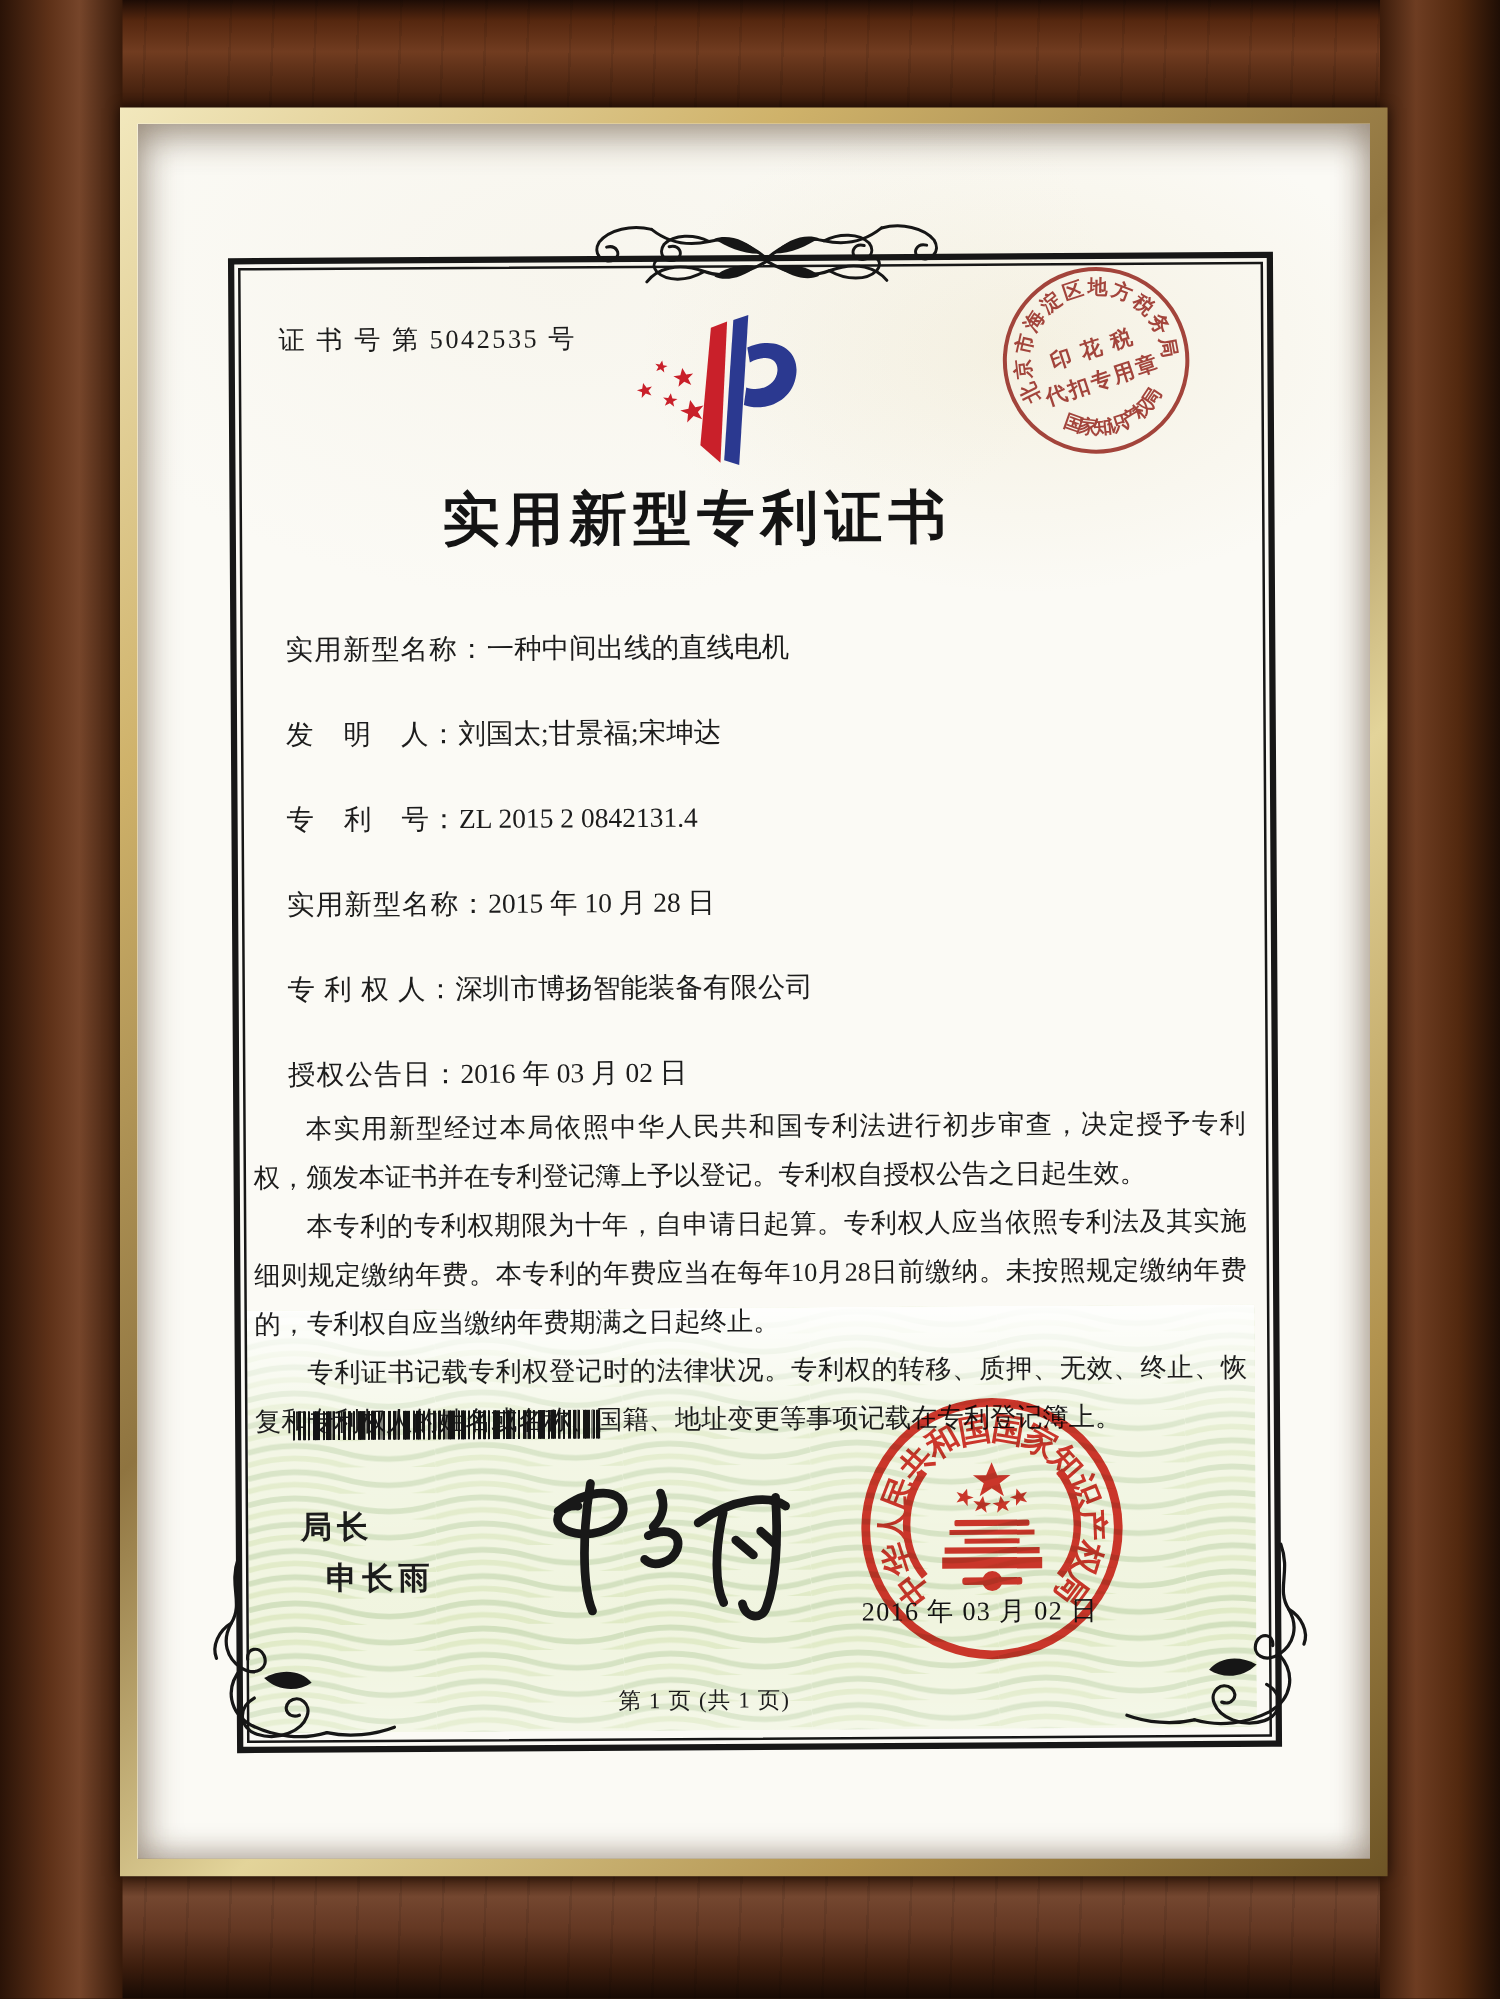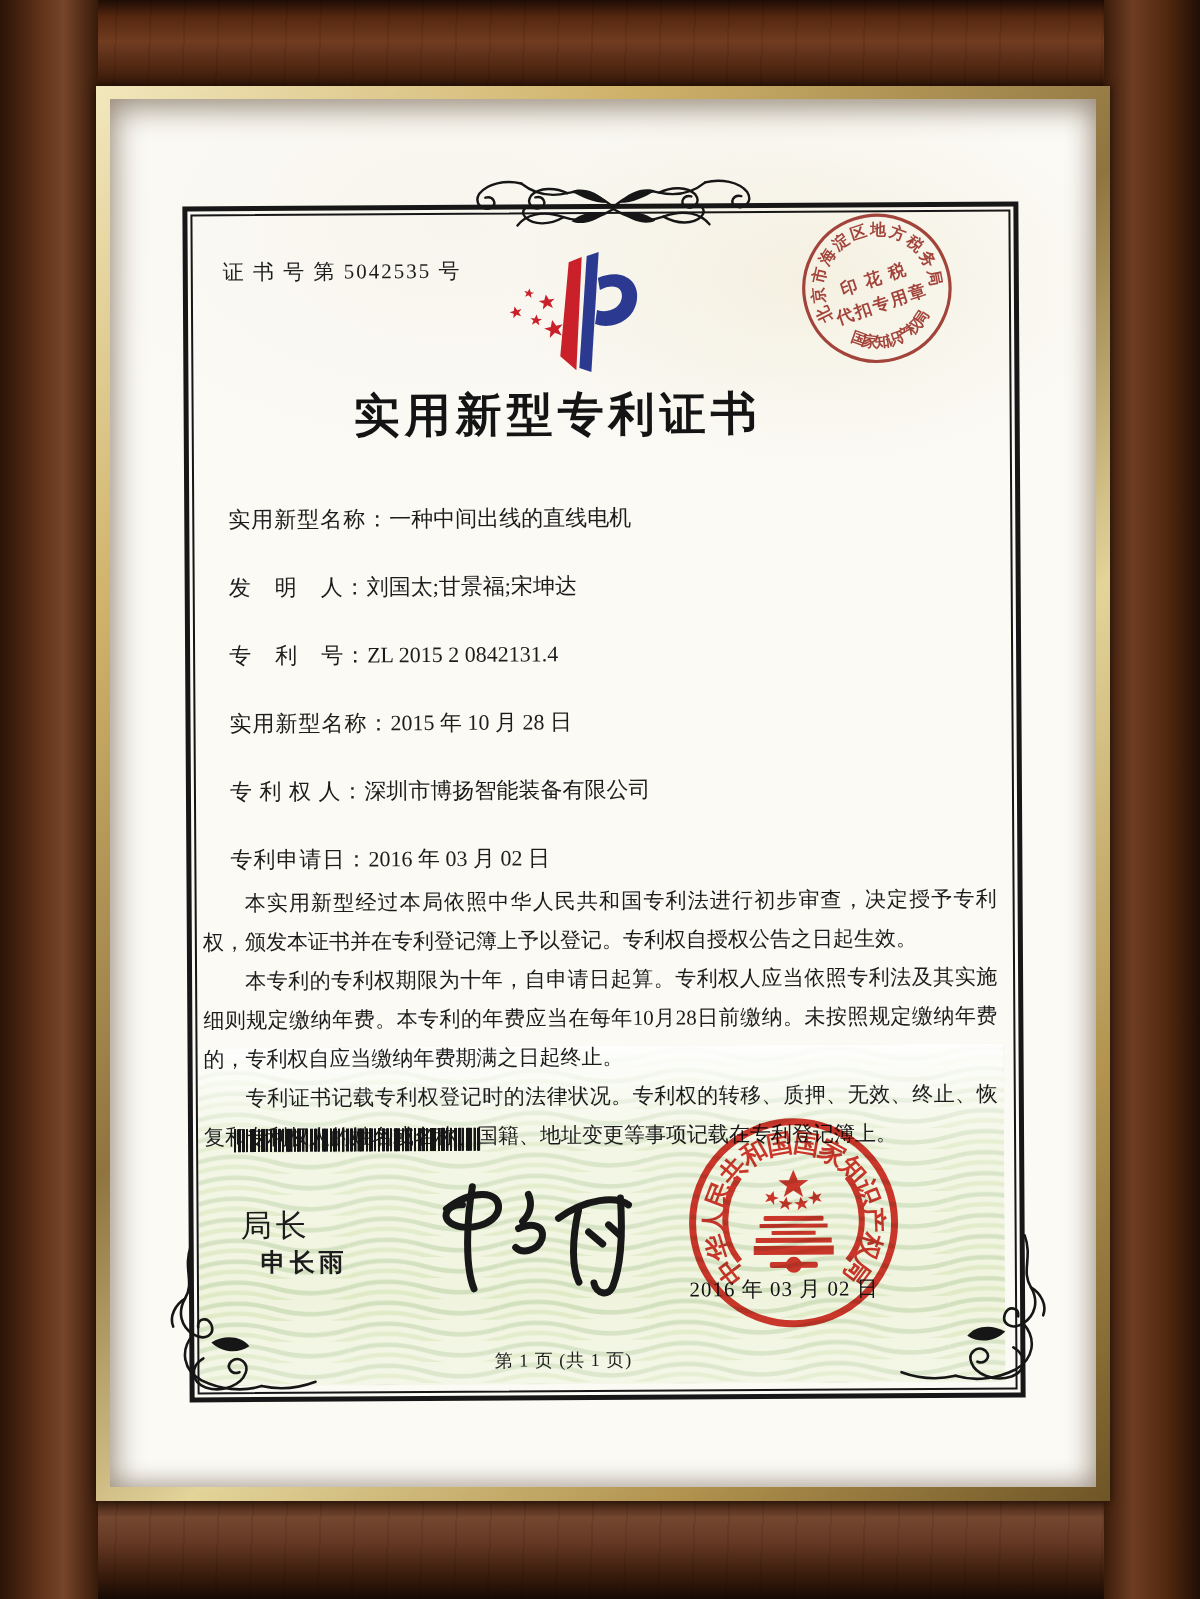--- a/index.html
+++ b/index.html
@@ -40,21 +40,21 @@
   .field .lab{letter-spacing:1px;margin-top:16px;}
   .body-text{position:absolute;left:202px;top:882px;width:794px;font-size:21px;
     line-height:39px;text-align:justify;}
   .body-text p{margin:0;text-indent:2em;}
   .barcode{position:absolute;left:232px;top:1127px;width:246px;height:23px;
     background:
       repeating-linear-gradient(90deg,#151515 0 2px,transparent 2px 4px),
       repeating-linear-gradient(90deg,#151515 0 1px,transparent 1px 6px),
       repeating-linear-gradient(90deg,#151515 0 2px,transparent 2px 9px),
       repeating-linear-gradient(90deg,transparent 0 5px,rgba(20,20,20,.5) 5px 7px,transparent 7px 13px);}
-  .signer-title{position:absolute;left:238px;top:1203px;font-size:31px;font-weight:400;
+  .signer-title{position:absolute;left:238px;top:1203px;font-size:25px;font-weight:700;
     letter-spacing:4px;font-family:"Liberation Sans","DejaVu Sans",sans-serif;}
   .signer-name{position:absolute;left:238px;top:1244px;font-size:25px;font-weight:700;
     letter-spacing:4px;font-family:"Liberation Sans","DejaVu Sans",sans-serif;padding-left:20px;}
   .signature{position:absolute;left:378px;top:1168px;}
   .seal{position:absolute;left:676px;top:1109px;mix-blend-mode:multiply;}
   .seal-date{position:absolute;left:681px;top:1276px;width:200px;text-align:center;
     font-size:21px;letter-spacing:1px;color:#131313;z-index:6;}
   .footer{position:absolute;left:430px;top:1348px;width:260px;text-align:center;
     font-size:18px;letter-spacing:1px;}
   .tax-stamp{position:absolute;left:788px;top:198px;mix-blend-mode:multiply;opacity:.9;}
@@ -190,21 +190,21 @@
     <div class="field" style="top:639px">
       <span class="lab">专　利　号：</span><span>ZL 2015 2 0842131.4</span>
     </div>
     <div class="field" style="top:707px">
       <span class="lab">实用新型名称：</span><span>2015 年 10 月 28 日</span>
     </div>
     <div class="field" style="top:775px">
       <span class="lab">专 利 权 人：</span><span>深圳市博扬智能装备有限公司</span>
     </div>
     <div class="field" style="top:843px">
-      <span class="lab">专利申请日：</span><span>2016 年 03 月 02 日</span>
+      <span class="lab">授权公告日：</span><span>2016 年 03 月 02 日</span>
     </div>
 
     <div class="body-text">
       <p>本实用新型经过本局依照中华人民共和国专利法进行初步审查，决定授予专利权，颁发本证书并在专利登记簿上予以登记。专利权自授权公告之日起生效。</p>
       <p>本专利的专利权期限为十年，自申请日起算。专利权人应当依照专利法及其实施细则规定缴纳年费。本专利的年费应当在每年10月28日前缴纳。未按照规定缴纳年费的，专利权自应当缴纳年费期满之日起终止。</p>
       <p>专利证书记载专利权登记时的法律状况。专利权的转移、质押、无效、终止、恢复和专利权人的姓名或名称、国籍、地址变更等事项记载在专利登记簿上。</p>
     </div>
 
     <div class="barcode"></div>
 

